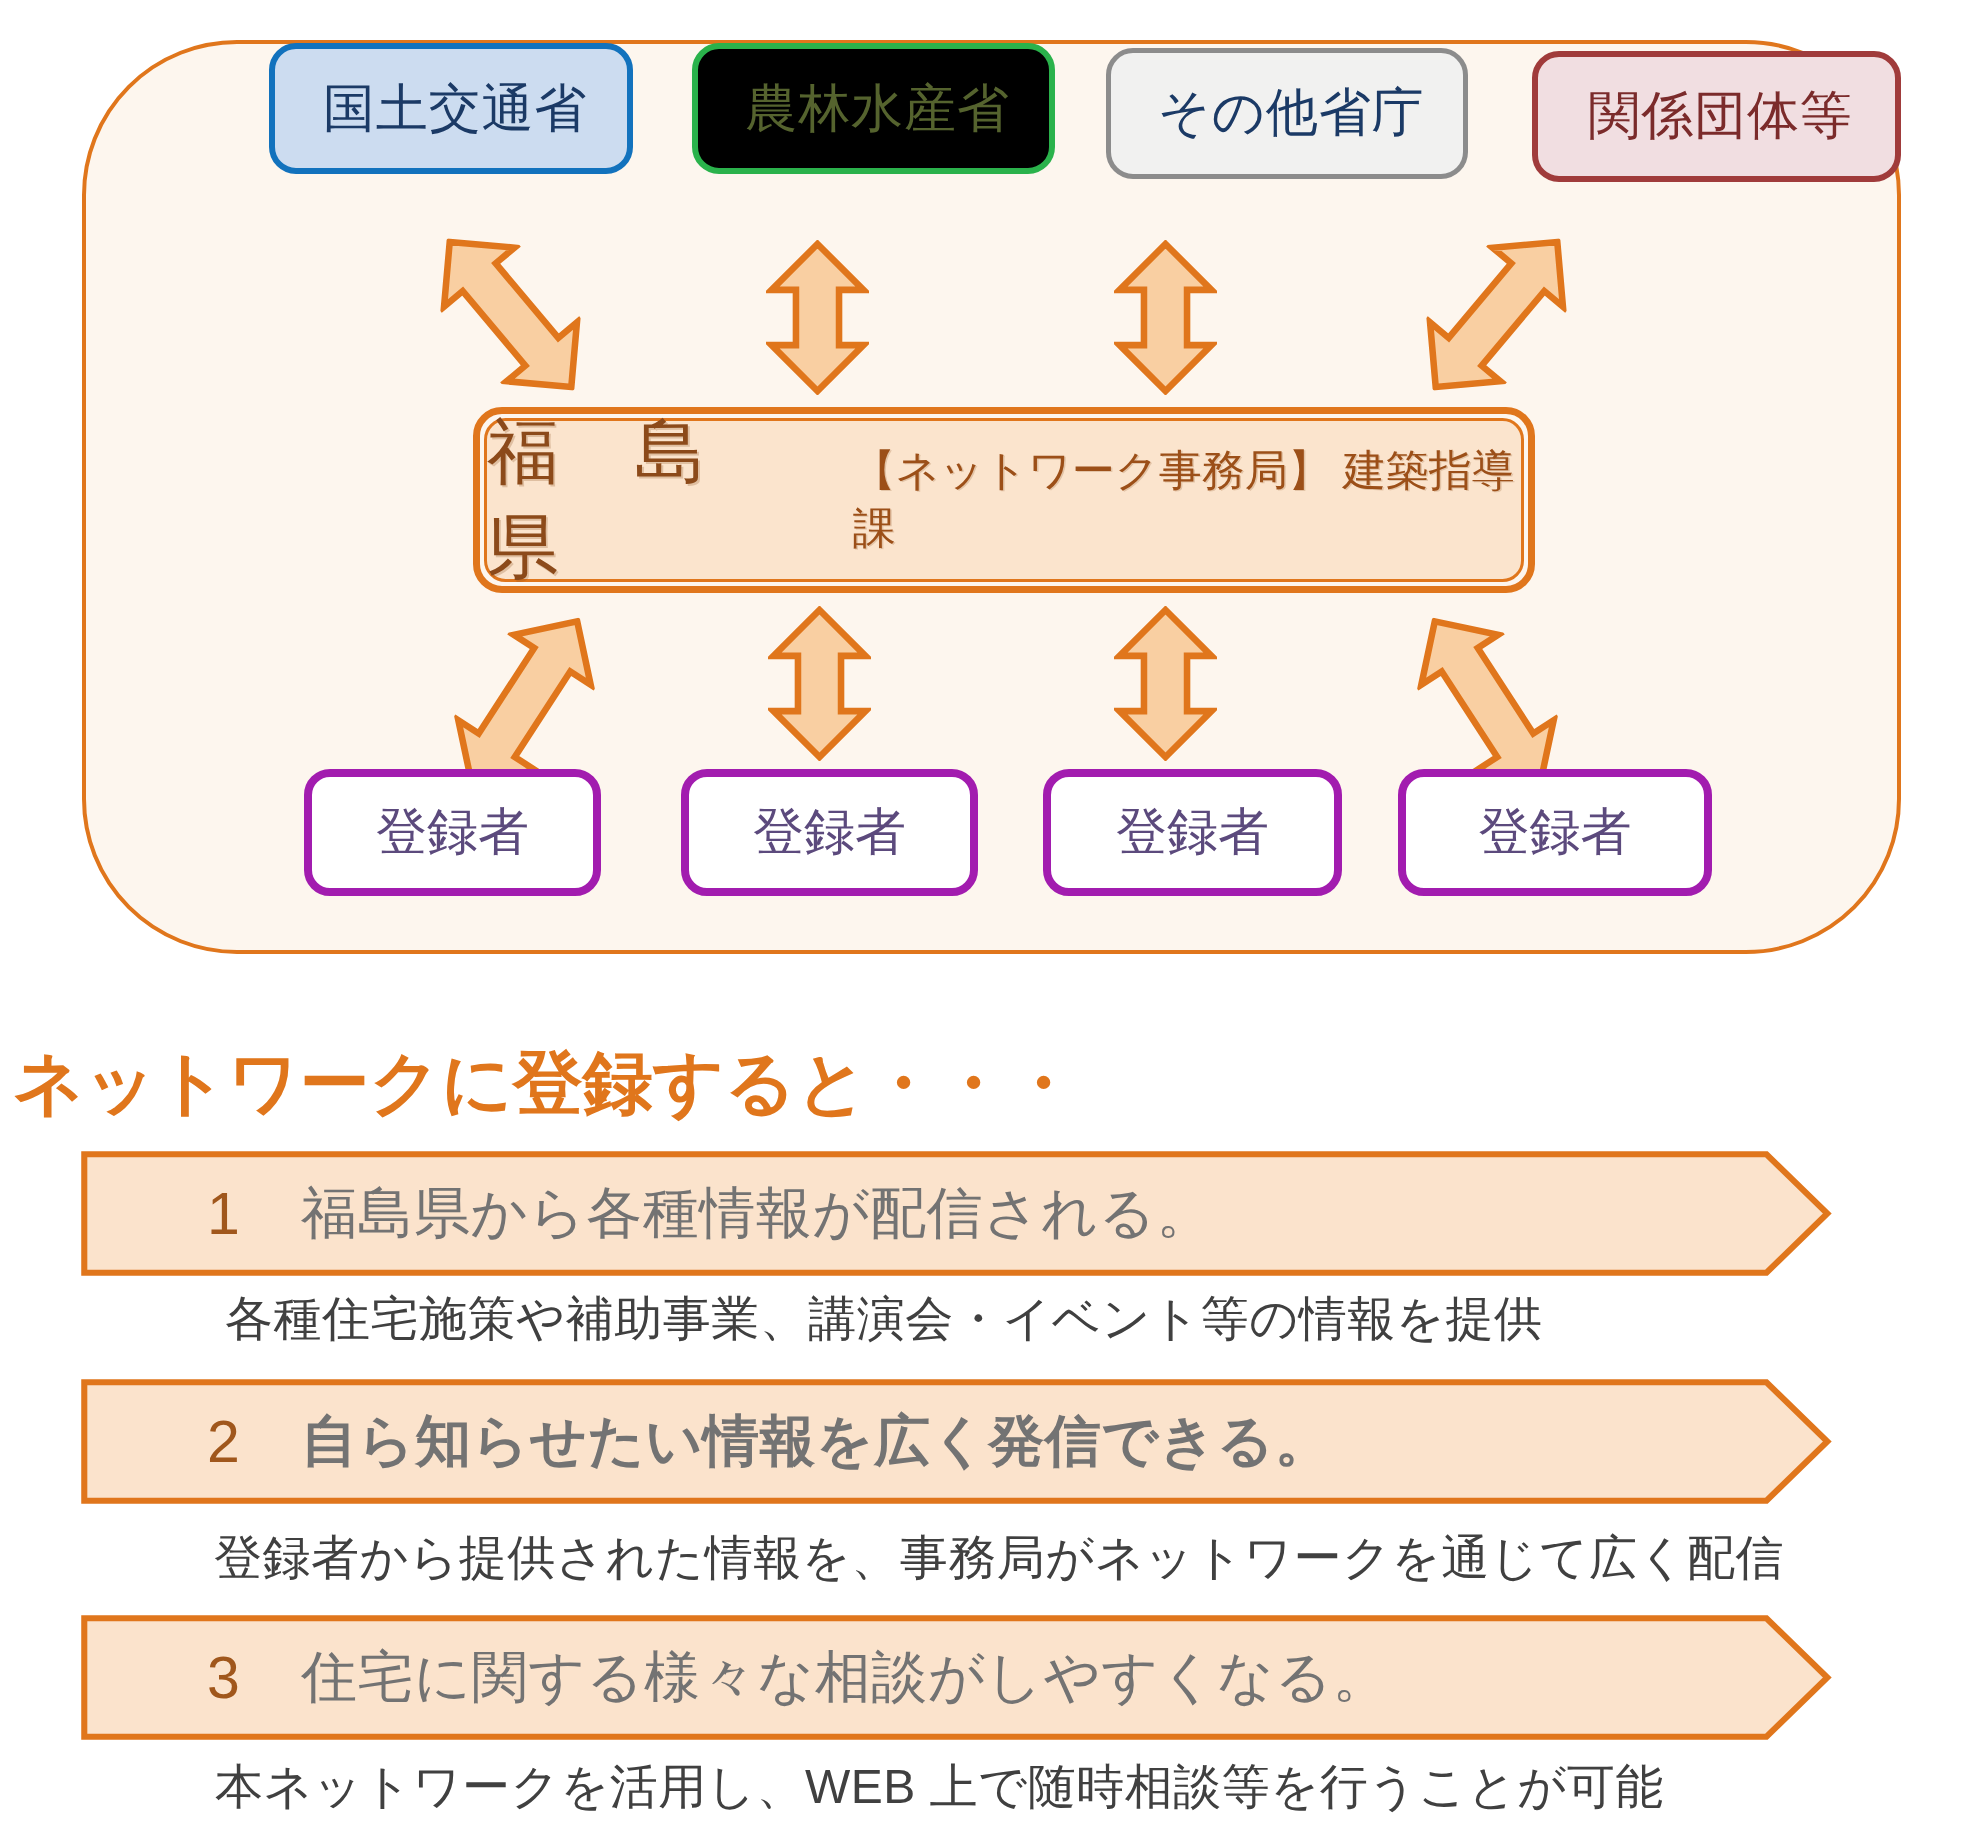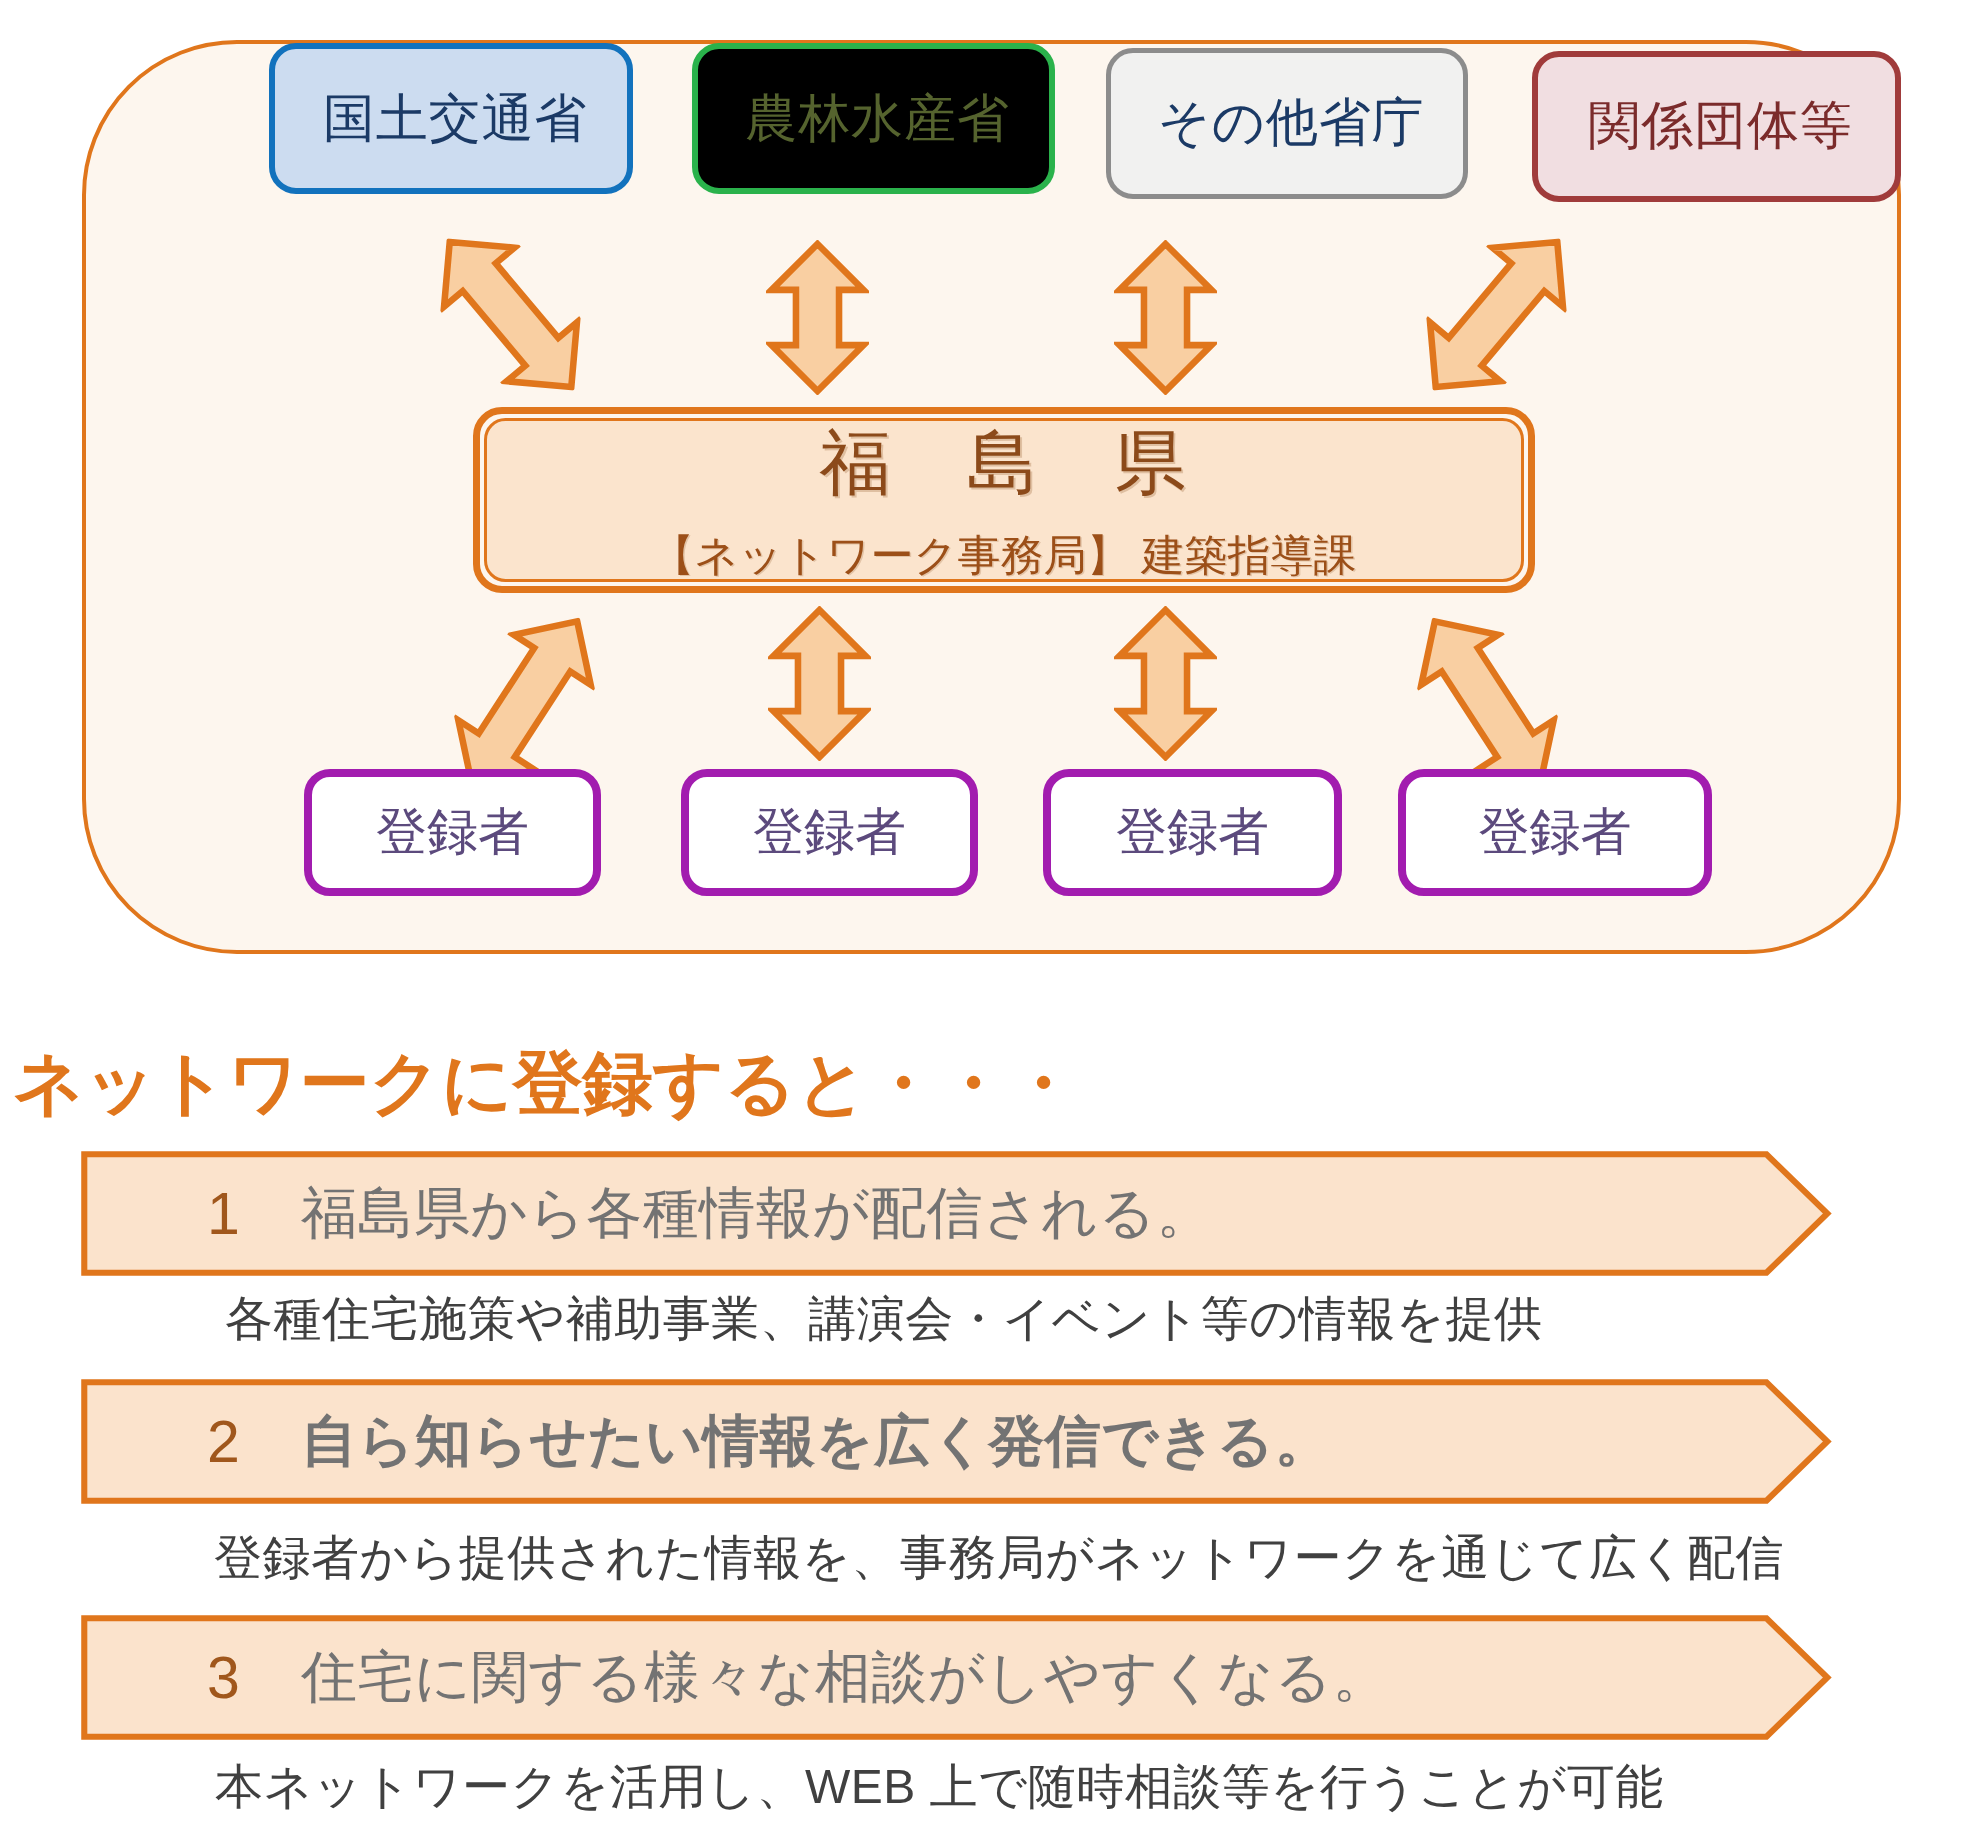--- a/index.html
+++ b/index.html
@@ -11,38 +11,38 @@
     overflow:hidden;
   }
   
   .diagram-frame{
     position:absolute;left:82px;top:40px;width:1819px;height:914px;
     border:4.2px solid #e0761c;border-radius:155px;background:#fdf6ee;
     box-sizing:border-box;
   }
   
   .mbox{
-    position:absolute;top:97px;height:151px;border-radius:27px;
+    position:absolute;top:97px;height:131px;border-radius:27px;
     display:flex;align-items:center;justify-content:center;
     box-sizing:border-box;font-size:52px;letter-spacing:0.9px;font-weight:500;padding-left:8px;
   }
   .mbox.m0{left:183px;width:364px;border:6px solid #1272bd;background:#ccdcf0;color:#1b3a66;}
   .mbox.m1{left:606px;width:363px;border:6px solid #2ab24b;background:#000000;color:#55632e;}
   .mbox.m2{left:1020px;width:362px;border:5.6px solid #8c8c8c;background:#f1f1f0;color:#1b3a66;}
   .mbox.m3{left:1446px;width:369px;border:6px solid #a03b3b;background:#f1dee1;color:#7b2b2b;}
   
   .center-box{
     position:absolute;left:473px;top:407px;width:1062px;height:186px;
     border:7px solid #e0761c;border-radius:29px;background:#fdf6ee;
     box-sizing:border-box;
   }
   .center-box .inner{
     position:absolute;left:4.2px;top:4.2px;right:4.2px;bottom:4.2px;
     border:3.3px solid #e0761c;border-radius:21.5px;background:#fbe4cd;
-    display:flex;flex-direction:column;align-items:center;justify-content:center;
+    display:flex;flex-direction:row;align-items:center;justify-content:center;
     gap:16px;
   }
   .center-title{
     font-size:71px;color:#8c4a1a;font-weight:500;letter-spacing:2.8px;
     text-shadow:1.9px 1.9px 0 rgba(140,80,30,0.25);
   }
   .center-subtitle{
     font-size:43px;color:#9c4f18;font-weight:500;
     text-shadow:1.4px 1.4px 0 rgba(140,80,30,0.22);
   }

